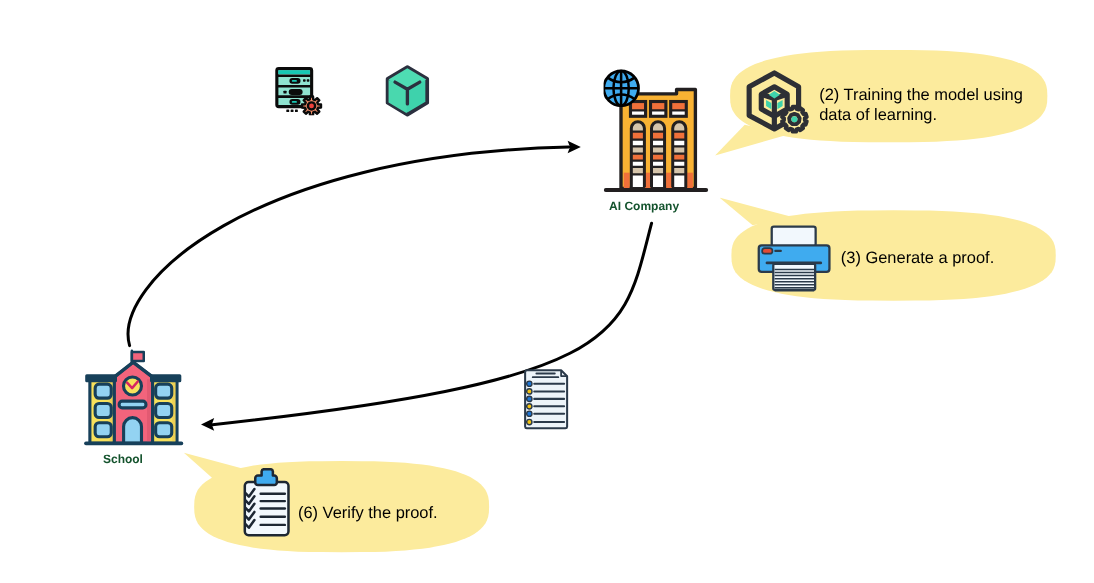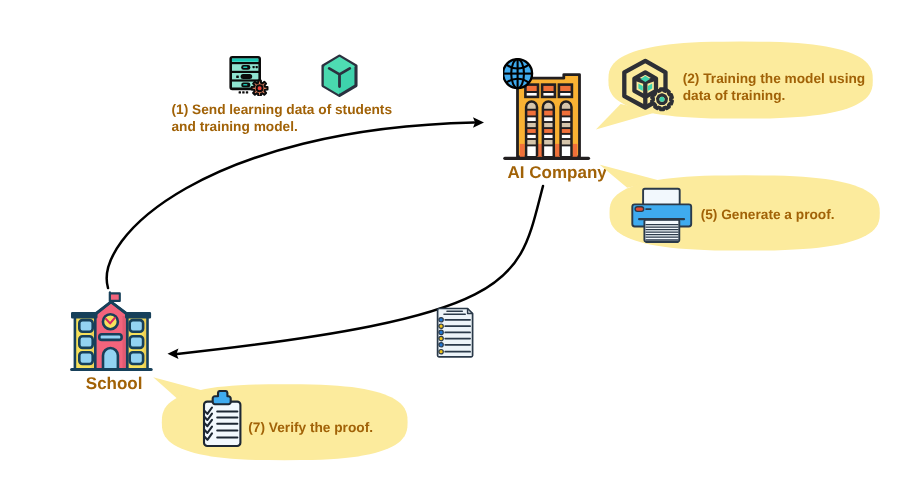--- a/index.html
+++ b/index.html
@@ -1,19 +1,19 @@
 <!DOCTYPE html>
 <html><head>
 <meta charset="utf-8">
 <style>
 html,body{margin:0;padding:0;background:#ffffff;}
 body{width:912px;height:486px;overflow:hidden;font-family:"Liberation Sans",sans-serif;-webkit-font-smoothing:antialiased;text-rendering:geometricPrecision;}
 #stage{position:relative;width:912px;height:486px;background:#fff;}
-.txt{position:absolute;font-family:"Liberation Sans",sans-serif;color:#a16207;white-space:pre;font-size:13.7px;line-height:17px;font-weight:bold;}
-.lbl{position:absolute;font-family:"Liberation Sans",sans-serif;font-weight:bold;color:#a16207;white-space:pre;font-size:17px;line-height:18px;}
+.txt{position:absolute;font-family:"Liberation Sans",sans-serif;color:#000000;white-space:pre;font-size:13.7px;line-height:17px;}
+.lbl{position:absolute;font-family:"Liberation Sans",sans-serif;font-weight:bold;color:#14532d;white-space:pre;font-size:10px;line-height:18px;}
 .ic{position:absolute;}
 .pi{font-family:"Liberation Serif",serif;font-style:italic;font-size:15.2px;}
 svg{display:block;}
 #arrows{position:absolute;left:0;top:0;}
 </style>
 </head>
 <body>
 
 <div id="stage">
 
@@ -62,21 +62,20 @@
           <stop offset="0.45" stop-color="#46D6AA"></stop>
           <stop offset="1" stop-color="#3ACCA4"></stop>
         </linearGradient>
       </defs>
       <path d="M21.5,4 L38,13.8 L38,33.6 L21.5,43.5 L5,33.6 L5,13.8 Z" fill="#3ED2AC" stroke="#2B303F" stroke-width="3.1" stroke-linejoin="round"></path>
       <path d="M21.5,4.8 L37.2,14.2 L21.5,23 L5.8,14.2 Z" fill="#4EDCB3" stroke="none"></path>
       <path d="M5.8,14.6 L21.0,23.3 L21.0,42.4 L5.8,33.4 Z" fill="#49D8AE" stroke="none"></path>
       <path d="M21.5,22.4 L21.5,34.6 M21.5,22.4 L11.2,16.4 M21.5,22.4 L31.8,16.4" fill="none" stroke="#2B303F" stroke-width="2.8" stroke-linecap="round" stroke-linejoin="round"></path>
     </svg>
   </div>
-  <div class="txt" style="left:171.5px;top:100.7px"><span>(1) Send learning data of students</span><br><span>and training model.</span></div>
 
   <div class="ic" style="left:503px;top:55px">
     <svg width="92" height="110" viewBox="0 0 92 110">
       <g>
         <path d="M14.5,23.2 L60.8,23.2 L60.8,19.6 L76.5,19.6 L76.5,102 L14.5,102 Z" fill="#F9B233" stroke="#221F20" stroke-width="2.8" stroke-linejoin="round"></path>
       </g>
       <g>
           <rect x="22.4" y="29.6" width="12.6" height="12.3" fill="#fff"></rect>
           <rect x="22.4" y="29.6" width="12.6" height="7.4" fill="#F0703A"></rect>
           <line x1="22.4" y1="37.0" x2="35.0" y2="37.0" stroke="#221F20" stroke-width="2.0"></line>
@@ -203,21 +202,21 @@
           <path d="M32.2,28.4 L27.8,30.9 L27.8,36.0 L32.2,33.4 Z"></path>
         </g>
       </g>
       <g>
         <path d="M40.56,34.00 L43.44,34.00 L43.76,35.68 L45.65,36.29 L46.89,35.12 L49.22,36.81 L48.49,38.36 L49.66,39.96 L51.35,39.75 L52.24,42.49 L50.74,43.31 L50.74,45.29 L52.24,46.11 L51.35,48.85 L49.66,48.64 L48.49,50.24 L49.22,51.79 L46.89,53.48 L45.65,52.31 L43.76,52.92 L43.44,54.60 L40.56,54.60 L40.24,52.92 L38.35,52.31 L37.11,53.48 L34.78,51.79 L35.51,50.24 L34.34,48.64 L32.65,48.85 L31.76,46.11 L33.26,45.29 L33.26,43.31 L31.76,42.49 L32.65,39.75 L34.34,39.96 L35.51,38.36 L34.78,36.81 L37.11,35.12 L38.35,36.29 L40.24,35.68 Z" fill="#FCEB9D" stroke="#2D2F35" stroke-width="3.4" stroke-linejoin="round"></path>
         <path d="M42.00,39.90 L44.83,40.93 L46.33,43.54 L45.81,46.50 L43.50,48.43 L40.50,48.43 L38.19,46.50 L37.67,43.54 L39.17,40.93 Z" fill="#FCEB9D" stroke="#2D2F35" stroke-width="3.3" stroke-linejoin="round"></path>
         <circle cx="42.0" cy="44.3" r="2.5" fill="#3ED2AC"></circle>
       </g>
     </svg>
   </div>
-  <div class="txt" style="left:682.7px;top:69.6px"><span>(2) Training the model using</span><br><span>data of training.</span></div>
+  <div class="txt" style="left:682.7px;top:69.6px"><span>(2) Training the model using</span><br><span>data of learning.</span></div>
 
   <svg class="ic" style="left:600px;top:162px" width="300" height="95" viewBox="0 0 300 95">
     <g fill="#FCEB9D">
       <path d="M-0.3,2.7 L60.4,18.8 L27.2,25.8 Z"></path>
       <path d="M279.8,50.9 L279.6,55.9 L278.9,59.3 L277.9,62.2 L276.4,64.8 L274.4,67.2 L272.1,69.4 L269.3,71.5 L266.1,73.5 L262.5,75.3 L258.5,77.0 L254.1,78.6 L249.2,80.1 L243.9,81.4 L238.2,82.7 L232.1,83.8 L225.5,84.8 L218.5,85.7 L211.0,86.5 L203.0,87.1 L194.3,87.6 L184.9,88.1 L174.6,88.4 L162.6,88.5 L144.7,88.6 L126.7,88.5 L114.7,88.4 L104.4,88.1 L95.0,87.6 L86.3,87.1 L78.3,86.5 L70.8,85.7 L63.8,84.8 L57.2,83.8 L51.1,82.7 L45.4,81.4 L40.1,80.1 L35.2,78.6 L30.8,77.0 L26.8,75.3 L23.2,73.5 L20.0,71.5 L17.2,69.4 L14.9,67.2 L12.9,64.8 L11.4,62.2 L10.4,59.3 L9.7,55.9 L9.5,51.0 L9.7,46.0 L10.4,42.6 L11.4,39.7 L12.9,37.1 L14.9,34.7 L17.2,32.5 L20.0,30.4 L23.2,28.4 L26.8,26.6 L30.8,24.9 L35.2,23.3 L40.1,21.8 L45.4,20.5 L51.1,19.2 L57.2,18.1 L63.8,17.1 L70.8,16.2 L78.3,15.4 L86.3,14.8 L95.0,14.3 L104.4,13.8 L114.7,13.5 L126.7,13.4 L144.6,13.3 L162.6,13.4 L174.6,13.5 L184.9,13.8 L194.3,14.3 L203.0,14.8 L211.0,15.4 L218.5,16.2 L225.5,17.1 L232.1,18.1 L238.2,19.2 L243.9,20.5 L249.2,21.8 L254.1,23.3 L258.5,24.9 L262.5,26.6 L266.1,28.4 L269.3,30.4 L272.1,32.5 L274.4,34.7 L276.4,37.1 L277.9,39.7 L278.9,42.6 L279.6,46.0 Z"></path>
     </g>
   </svg>
   <div class="ic" style="left:628px;top:185px">
     <svg width="68" height="62" viewBox="0 0 68 62">
       <rect x="15.1" y="3.8" width="36.6" height="16.6" rx="1.8" fill="#F2F8FD" stroke="#2B3A4A" stroke-width="1.9"></rect>
@@ -229,21 +228,21 @@
         <line x1="17.5" y1="47.2" x2="50.5" y2="47.2" stroke="#2B3A4A" stroke-width="1.25"></line>
         <line x1="17.5" y1="49.7" x2="50.5" y2="49.7" stroke="#2B3A4A" stroke-width="1.25"></line>
         <line x1="17.5" y1="52.2" x2="50.5" y2="52.2" stroke="#2B3A4A" stroke-width="1.25"></line>
         <line x1="17.5" y1="54.8" x2="50.5" y2="54.8" stroke="#2B3A4A" stroke-width="1.25"></line>
         <line x1="17.5" y1="57.3" x2="50.5" y2="57.3" stroke="#2B3A4A" stroke-width="1.25"></line>
       <line x1="11.2" y1="34.1" x2="55.9" y2="34.1" stroke="#2B3A4A" stroke-width="2.4" stroke-linecap="round"></line>
       <rect x="7.1" y="21.8" width="8.6" height="4.6" rx="2.3" fill="#E24B35" stroke="#2B3A4A" stroke-width="1.4"></rect>
       <line x1="18.1" y1="24.1" x2="22.7" y2="24.1" stroke="#2B3A4A" stroke-width="1.8" stroke-linecap="round"></line>
     </svg>
   </div>
-  <div class="txt" style="left:700.7px;top:206.4px"><span>(5) Generate a proof.</span></div>
+  <div class="txt" style="left:700.7px;top:206.4px"><span>(3) Generate a proof.</span></div>
 
   <div class="ic" style="left:432px;top:306px">
     <svg width="46" height="56" viewBox="0 0 46 56">
       <path d="M5.6,3.8 a1.8,1.8 0 0 1 1.8,-1.3 h28.2 l5,5 v42 a1.4,1.4 0 0 1 -1.4,1.3 h-32.2 a1.4,1.4 0 0 1 -1.4,-1.3 Z" fill="#EDF4F9" stroke="#2B3A4A" stroke-width="1.7" stroke-linejoin="round"></path>
       <path d="M35.6,2.6 L35.6,7.4 L40.6,7.4" fill="none" stroke="#2B3A4A" stroke-width="1.5" stroke-linejoin="round"></path>
       <line x1="15.0" y1="5.2" x2="30.3" y2="5.2" stroke="#2B3A4A" stroke-width="1.6" stroke-linecap="round"></line>
       <line x1="12.0" y1="8.3" x2="33.2" y2="8.3" stroke="#2B3A4A" stroke-width="1.6" stroke-linecap="round"></line>
       <circle cx="9.1" cy="13.8" r="2.2" fill="#1E76D6" stroke="#2B3A4A" stroke-width="1.2"></circle>
         <line x1="13.2" y1="13.8" x2="38.1" y2="13.8" stroke="#2B3A4A" stroke-width="1.7" stroke-linecap="round"></line>
         <circle cx="9.1" cy="20.2" r="2.2" fill="#F2C313" stroke="#2B3A4A" stroke-width="1.2"></circle>
@@ -274,21 +273,21 @@
         <path d="M7.6,27.0 L10.4,30.0 L15.0,23.6" fill="none" stroke="#1D2733" stroke-width="2.1" stroke-linecap="round" stroke-linejoin="round"></path>
         <line x1="20.2" y1="27.6" x2="40.4" y2="27.6" stroke="#1D2733" stroke-width="2.0" stroke-linecap="round"></line>
         <path d="M7.6,33.2 L10.4,36.2 L15.0,29.8" fill="none" stroke="#1D2733" stroke-width="2.1" stroke-linecap="round" stroke-linejoin="round"></path>
         <line x1="20.2" y1="33.8" x2="40.4" y2="33.8" stroke="#1D2733" stroke-width="2.0" stroke-linecap="round"></line>
         <path d="M7.6,40.0 L10.4,43.0 L15.0,36.6" fill="none" stroke="#1D2733" stroke-width="2.1" stroke-linecap="round" stroke-linejoin="round"></path>
         <line x1="20.2" y1="40.6" x2="40.4" y2="40.6" stroke="#1D2733" stroke-width="2.0" stroke-linecap="round"></line>
         <path d="M7.6,46.8 L10.4,49.8 L15.0,43.4" fill="none" stroke="#1D2733" stroke-width="2.1" stroke-linecap="round" stroke-linejoin="round"></path>
         <line x1="20.2" y1="47.4" x2="40.4" y2="47.4" stroke="#1D2733" stroke-width="2.0" stroke-linecap="round"></line>
     </svg>
   </div>
-  <div class="txt" style="left:248.3px;top:418.7px"><span>(7) Verify the proof.</span></div>
+  <div class="txt" style="left:248.3px;top:418.7px"><span>(6) Verify the proof.</span></div>
 
   <div class="ic" style="left:69px;top:289px">
     <svg width="86" height="86" viewBox="0 0 86 86">
       <g stroke="#17405A" stroke-width="2.6" stroke-linejoin="round" stroke-linecap="round">
         <path d="M40.9,3.3 L40.9,13.5" fill="none" stroke-width="2.1"></path>
         <path d="M40.9,4.4 L50.8,4.4 L50.8,11.9 L40.9,11.9 Z" fill="#F2647C" stroke-width="2.1"></path>
         <path d="M5.9,26.5 L26.3,26.5 L26.3,80.5 L5.9,80.5 Z" fill="#F7E15C"></path>
         <path d="M22.3,28.2 L24.8,28.2 L24.8,79 L22.3,79 Z" fill="#EDD055" stroke="none"></path>
         <path d="M58.1,26.5 L78.5,26.5 L78.5,80.5 L58.1,80.5 Z" fill="#F7E15C"></path>
         <path d="M74.5,28.2 L77,28.2 L77,79 L74.5,79 Z" fill="#EDD055" stroke="none"></path>

